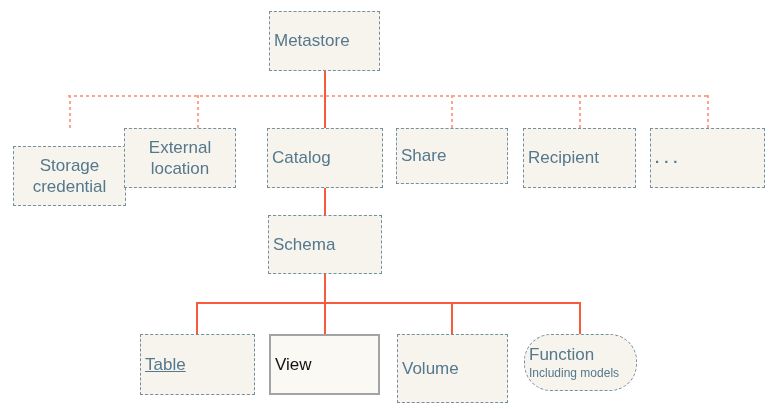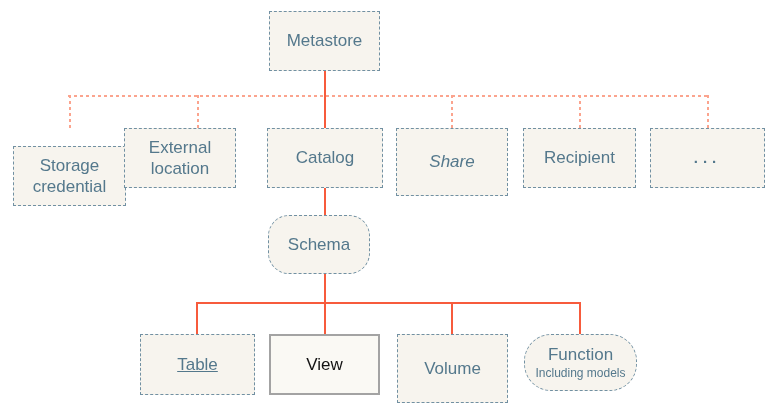--- a/index.html
+++ b/index.html
@@ -18,21 +18,21 @@
   .node {
     position: absolute;
     box-sizing: border-box;
     background: #f7f4ee;
     border: 1.5px dashed #7190a2;
     color: #54788c;
     font-size: 17px;
     line-height: 1.25;
     display: flex;
     flex-direction: column;
-    align-items: center;
+    align-items: flex-start;
     justify-content: center;
     text-align: center;
     padding: 16px 4px;
   }
   .node.highlight {
     background: #faf9f4;
     border: 2px solid #a3a3a3;
     color: #131313;
   }
   .node .sub {
@@ -49,24 +49,24 @@
   .solid-h { height: 2px; background: #f75b3c; }
   .solid-v { width: 2px;  background: #f75b3c; }
   .dash-h  { height: 2px; background: repeating-linear-gradient(90deg,  #fba48e 0 3px, transparent 3px 6px); }
   .dash-v  { width: 2px;  background: repeating-linear-gradient(180deg, #fba48e 0 3px, transparent 3px 6px); }
 
   
   #n-metastore { left: 269px; top: 11px;  width: 111px; height: 60px; }
   #n-storage   { left: 13px;  top: 146px; width: 113px; height: 60px; }
   #n-external  { left: 124px; top: 128px; width: 112px; height: 60px; }
   #n-catalog   { left: 267px; top: 128px; width: 116px; height: 60px; }
-  #n-share     { left: 396px; top: 128px; width: 112px; height: 68px; font-style: italic; }
+  #n-share     { left: 396px; top: 128px; width: 112px; height: 56px; }
   #n-recipient { left: 523px; top: 128px; width: 113px; height: 60px; }
   #n-more      { left: 650px; top: 128px; width: 115px; height: 60px; }
-  #n-schema    { left: 268px; top: 215px; width: 102px; height: 59px; border-radius: 21px; }
+  #n-schema    { left: 268px; top: 215px; width: 114px; height: 59px; }
   #n-table     { left: 140px; top: 334px; width: 115px; height: 61px; text-decoration: underline; }
   #n-view      { left: 269px; top: 334px; width: 111px; height: 61px; }
   #n-volume    { left: 397px; top: 334px; width: 111px; height: 69px; }
   #n-function  { left: 524px; top: 334px; width: 113px; height: 57px; border-radius: 27px; }
 
   
   #c-root-drop        { left: 324px; top: 71px;  height: 57px; }
   #c-top-rail         { left: 68px;  top: 95px;  width: 640px; }
   #c-drop-storage     { left: 69px;  top: 95px;  height: 33px; }
   #c-drop-external    { left: 197px; top: 95px;  height: 33px; }

